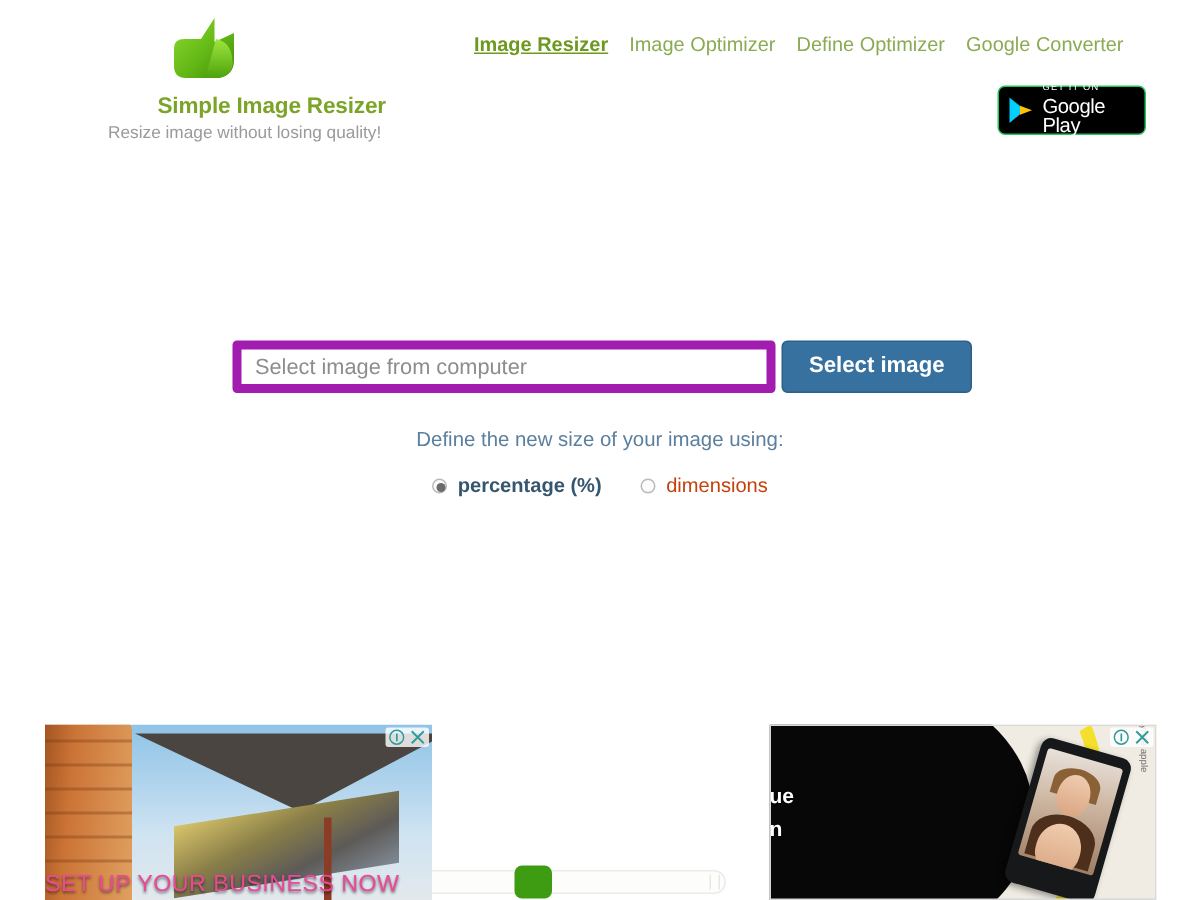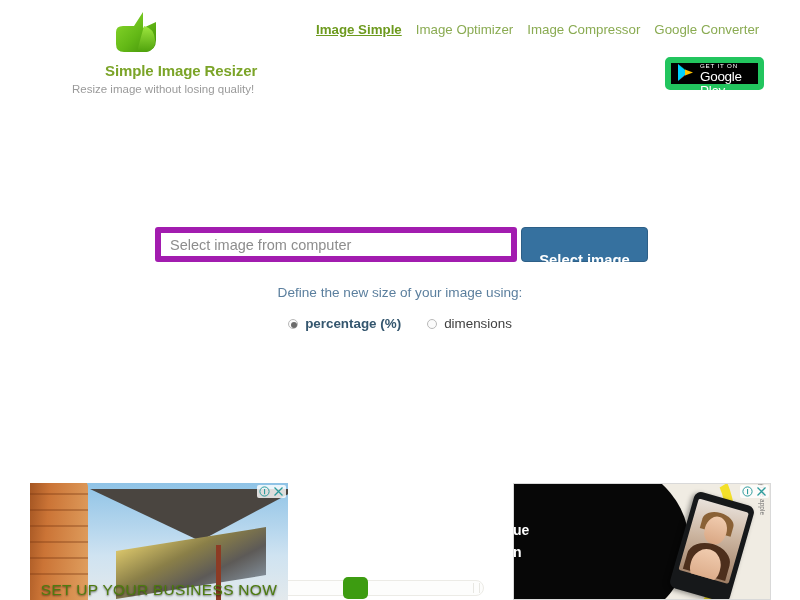--- a/index.html
+++ b/index.html
@@ -41,23 +41,23 @@
     font-size: 13.3px;
   }
   .nav-item { color: #8aab52; text-decoration: none; white-space: nowrap; cursor: pointer; }
   .nav-item.active { color: #6d9a1e; font-weight: bold; text-decoration: underline; }
 
   
   #gplay-badge {
     position: absolute; left: 665px; top: 57px;
     width: 99px; height: 33px;
     background: #000000;
-    border: 6px solid #22c55e;
+    border: 1px solid #22c55e;
     border-radius: 5px;
-    display: flex; align-items: flex-start; padding: 0 6px;
+    display: flex; align-items: center; padding: 0 6px;
     cursor: pointer;
   }
   #gplay-triangle { width: 17px; height: 19px; margin-right: 6px; flex: 0 0 auto; }
   #gplay-text { display: flex; flex-direction: column; justify-content: center; line-height: 1; }
   #gplay-small {
     color: #ffffff; font-size: 6.2px; letter-spacing: 0.8px;
     text-transform: uppercase; margin-bottom: 1px;
   }
   #gplay-big { color: #ffffff; font-size: 13.5px; letter-spacing: -0.3px; }
 
@@ -77,21 +77,21 @@
     padding: 0 9px; outline: none;
   }
   #file-input::placeholder { color: #8d8d8d; opacity: 1; }
   #select-image-button {
     position: absolute; left: 366px; top: 5px;
     width: 127px; height: 35px;
     background: #36719f; border: 1px solid #2d5f87; border-radius: 4px;
     color: #ffffff; font-size: 14.8px; font-weight: bold;
     font-family: "Liberation Sans", sans-serif;
     cursor: pointer; line-height: 33px; text-align: center;
-    padding: 16px;
+    padding: 0;
   }
 
   #size-mode-label {
     position: absolute; left: 0; top: 63px; width: 800px;
     text-align: center; color: #5b7f9e; font-size: 13.6px;
   }
 
   #radio-row {
     position: absolute; left: 0; top: 94px; width: 800px;
     display: flex; justify-content: center; align-items: center; gap: 26px;
@@ -99,21 +99,21 @@
   .radio-option { display: flex; align-items: center; cursor: pointer; }
   .radio-dot {
     width: 10px; height: 10px; border-radius: 50%;
     border: 1px solid #b9b9b9; background: #fbfbfb;
     margin-right: 7px; position: relative; flex: 0 0 auto;
   }
   .radio-dot.checked::after {
     content: ""; position: absolute; left: 2px; top: 2px;
     width: 6px; height: 6px; border-radius: 50%; background: #6b6b6b;
   }
-  .radio-label { font-size: 13.4px; color: #404040; }
+  .radio-label { font-size: 13.4px; color: #c2410c; }
   .radio-label.selected { color: #34566e; font-weight: bold; }
 
   #slider-wrap { position: absolute; left: 226px; top: 358px; width: 258px; height: 16px; }
   #slider-track {
     position: absolute; left: 0; top: 0; width: 258px; height: 16px;
     background: #fdfdfc; border: 1px solid #ecebe6; border-radius: 8px;
   }
   #slider-track::before {
     content: ""; position: absolute; left: 3px; top: 2px;
     width: 5px; height: 10px;
@@ -171,21 +171,21 @@
     position: absolute; left: 86px; top: 56px; width: 150px; height: 48px;
     background: linear-gradient(160deg, #d8c46a 0%, #8a7f48 38%, #5d5a57 70%, #7f8a94 100%);
     transform: skewY(-9deg);
   }
   #ad-left-pillar {
     position: absolute; left: 186px; top: 62px; width: 5px; height: 55px;
     background: #8c3b24;
   }
   #ad-left-text {
     position: absolute; left: 0; bottom: 0; width: 258px;
-    text-align: center; color: #4d7c0f;
+    text-align: left; color: #ec4899;
     font-size: 15.5px; letter-spacing: 0.3px;
     text-shadow: 0 1px 2px rgba(0,0,0,0.55);
     line-height: 20px; height: 20px; overflow: hidden;
     white-space: nowrap;
   }
 
   
   #ad-right-art {
     position: absolute; left: 0; top: 0; width: 258px; height: 117px;
     background: #f0ece3; overflow: hidden;
@@ -263,23 +263,23 @@
           </defs>
           <path d="M33 6 L33 22 L46 16 L46 34 Q46 44 36 46 L14 46 Q6 46 6 38 L6 26 Q6 20 13 20 L24 20 Z" fill="url(#lg1)"></path>
           <path d="M34 20 Q44 22 45 34 Q46 44 36 46 L27 46 Q30 34 34 20 Z" fill="url(#lg2)"></path>
         </svg>
       </div>
       <div id="brand-title">Simple Image Resizer</div>
       <div id="brand-tagline">Resize image without losing quality!</div>
     </div>
 
     <nav id="nav">
-      <a class="nav-item active">Image Simple</a>
+      <a class="nav-item active">Image Resizer</a>
       <a class="nav-item">Image Optimizer</a>
-      <a class="nav-item">Image Compressor</a>
+      <a class="nav-item">Define Optimizer</a>
       <a class="nav-item">Google Converter</a>
     </nav>
 
     <div id="gplay-badge">
       <svg id="gplay-triangle" viewBox="0 0 17 19">
         <polygon points="1,1 11,9.5 1,18" fill="#00d0ff"></polygon>
         <polygon points="1,1 11,9.5 8,6.5" fill="#00e676"></polygon>
         <polygon points="11,9.5 1,18 8,12.5" fill="#ff3a44"></polygon>
         <polygon points="8,6.5 16,9.5 8,12.5" fill="#ffc400"></polygon>
       </svg>

